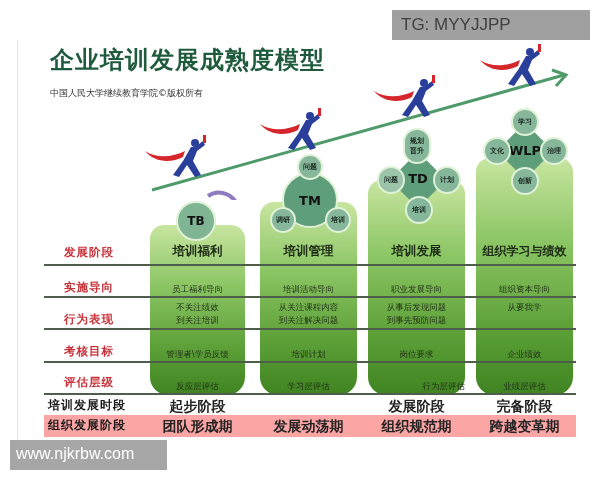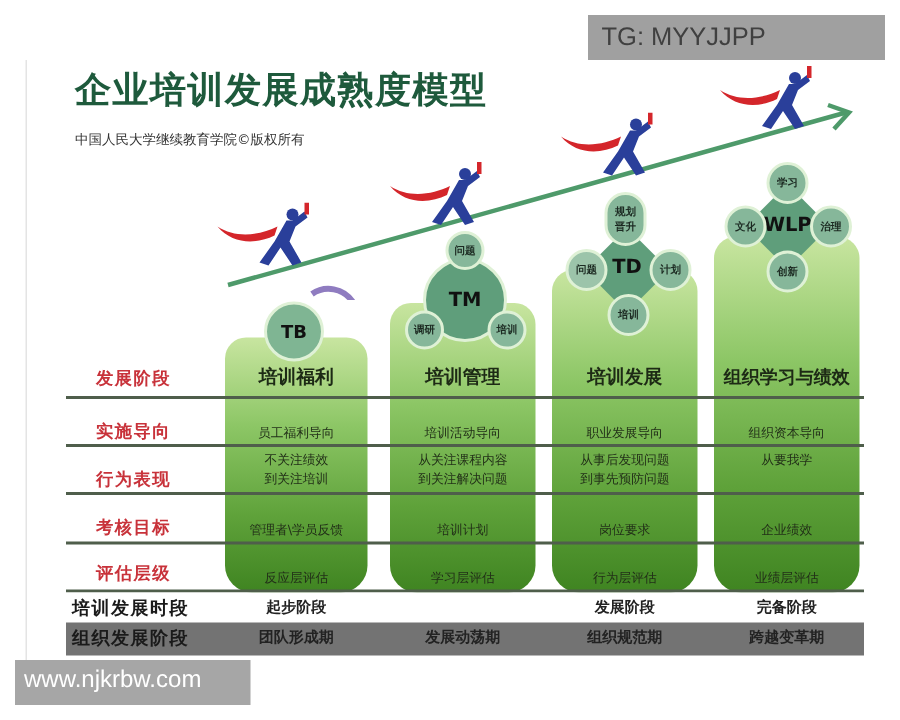--- a/index.html
+++ b/index.html
@@ -39,22 +39,22 @@
   .cluster { position: absolute; }
   .circle {
     position: absolute; border-radius: 50%; border: 2px solid #dff1d6; background: #86b79a;
     display: flex; align-items: center; justify-content: center; color: #1c2a22; font-size: 7px; font-weight: bold;
   }
   .core {
     position: absolute; background: #5f9e7b; display: flex; align-items: center; justify-content: center;
     color: #111; font-weight: bold; font-family: "DejaVu Sans", sans-serif;
   }
   .bottom-row1 { position: absolute; left: 44px; top: 395px; width: 532px; height: 20px; background: #ffffff; }
-  .bottom-row2 { position: absolute; left: 44px; top: 415px; width: 532px; height: 22px; background: #737373; }
-  .bcell { position: absolute; text-align: center; font-size: 10px; font-weight: bold; color: #222; top: 3px; }
+  .bottom-row2 { position: absolute; left: 44px; top: 415px; width: 532px; height: 22px; background: #fca5a5; }
+  .bcell { position: absolute; text-align: center; font-size: 14px; font-weight: bold; color: #222; top: 3px; }
   .blabel { position: absolute; left: 4px; top: 2px; font-size: 12px; font-weight: bold; color: #1a1a1a; letter-spacing: 1px; }
 </style>
 </head>
 <body>
 
 <div class="frame-line"></div>
 
 <div class="tg-badge">TG: MYYJJPP</div>
 
 <div class="title">企业培训发展成熟度模型</div>
@@ -107,21 +107,21 @@
   <div class="cell" style="top:112px;">到关注解决问题</div>
   <div class="cell" style="top:146px;">培训计划</div>
   <div class="cell" style="top:178px;">学习层评估</div>
 </div>
 <div class="col" style="left:368px;width:97px;top:180px;height:215px;">
   <div class="col-label" style="top:63px;">培训发展</div>
   <div class="cell" style="top:103px;">职业发展导向</div>
   <div class="cell" style="top:121px;">从事后发现问题</div>
   <div class="cell" style="top:134px;">到事先预防问题</div>
   <div class="cell" style="top:168px;">岗位要求</div>
-  <div class="cell" style="top:200px;">行为层评估</div>
+  <div class="cell" style="top:200px;text-align:right;">行为层评估</div>
 </div>
 <div class="col" style="left:476px;width:97px;top:158px;height:237px;">
   <div class="col-label" style="top:85px;font-size:12px;">组织学习与绩效</div>
   <div class="cell" style="top:125px;">组织资本导向</div>
   <div class="cell" style="top:143px;">从要我学</div>
   <div class="cell" style="top:190px;">企业绩效</div>
   <div class="cell" style="top:222px;">业绩层评估</div>
 </div>
 
 <div class="circle" style="left:176px;top:201px;width:40px;height:40px;background:#7fb593;font-size:12px;color:#111;">

